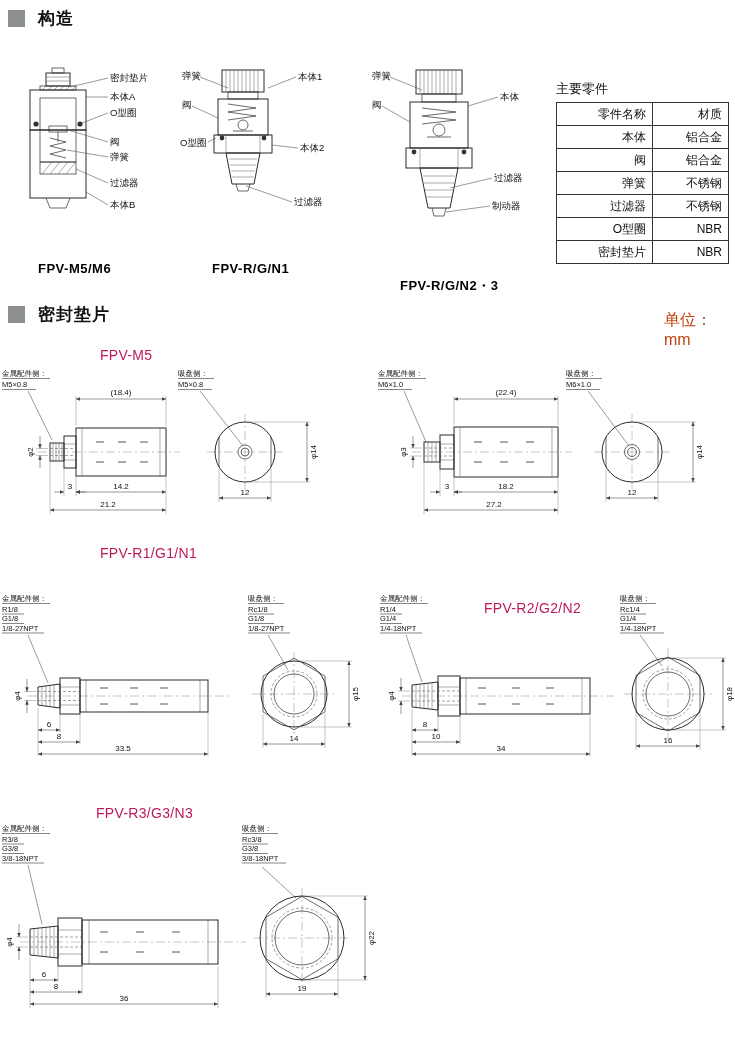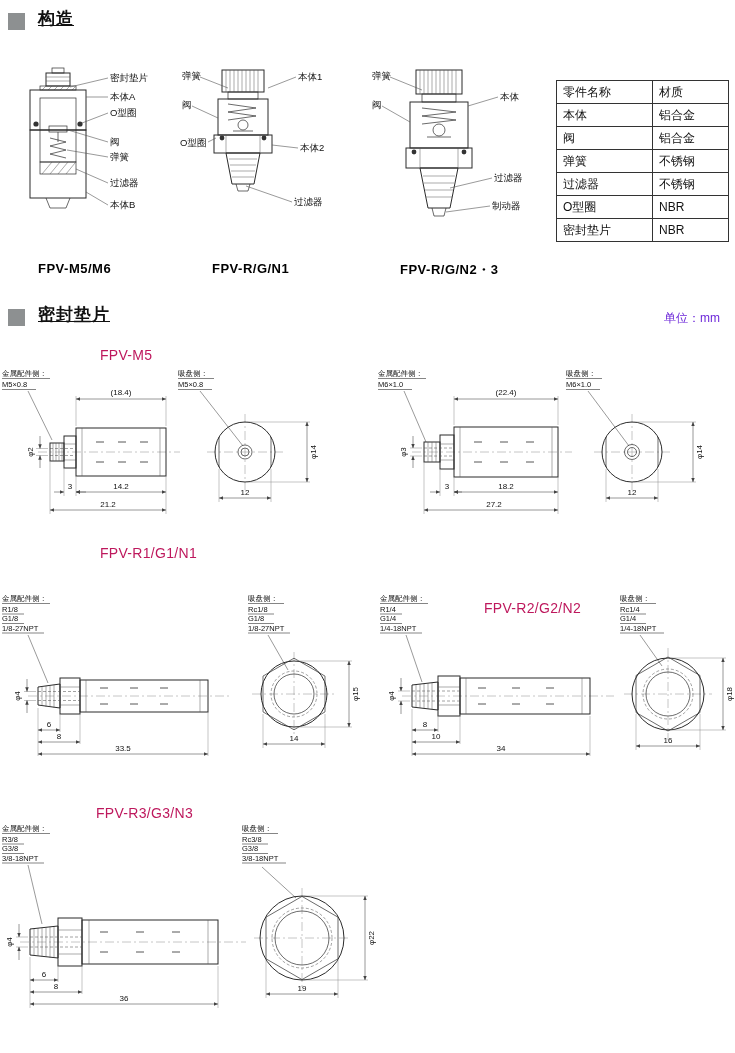--- a/index.html
+++ b/index.html
@@ -19,33 +19,33 @@
   .cl   { fill:none; stroke:#999; stroke-width:0.55; stroke-dasharray:9 3 2 3; }
   .dim  { fill:none; stroke:#444; stroke-width:0.55; }
   .ext  { fill:none; stroke:#888; stroke-width:0.5; }
   .ldr  { fill:none; stroke:#555; stroke-width:0.6; }
   .ul   { fill:none; stroke:#333; stroke-width:0.6; }
   text  { font-family:"Liberation Sans","DejaVu Sans",sans-serif; }
   .t7   { font-size:7.5px; fill:#111; }
   .t9   { font-size:9.5px; fill:#111; }
   .dimt { font-size:8px; fill:#111; text-anchor:middle; }
   
-  .section-header { position:absolute; display:flex; align-items:flex-end;text-decoration:underline; }
+  .section-header { position:absolute; display:flex; align-items:center; }
   .sq { width:17px; height:17px; background:#8d9091; display:inline-block; margin-right:13px; }
   .section-title { font-size:17px; font-weight:bold; letter-spacing:1px; }
-  .unit-note { position:absolute; font-size:12px; color:#6d28d9; }
+  .unit-note { position:absolute; font-size:16px; color:#c2410c; }
   .dwg-title { position:absolute; font-size:14px; color:#be185d; letter-spacing:0.3px; }
   .diagram-caption { position:absolute; font-size:13px; color:#000; letter-spacing:0.5px;font-weight:bold; }
   
   .parts { position:absolute; left:556px; top:80px; width:173px; }
   .parts-title { font-size:13px; margin-bottom:4px; }
   .parts table { border-collapse:collapse; width:100%; }
   .parts th, .parts td {
     border:1px solid #333; font-size:12px; font-weight:normal;
-    text-align:left; padding:2.5px 6px; white-space:nowrap;
+    text-align:right; padding:2.5px 6px; white-space:nowrap;
   }
   .parts th:first-child, .parts td:first-child { width:96px; }
 </style>
 </head>
 <body>
 
 <svg width="0" height="0" aria-hidden="true">
   <defs>
     <marker id="ar" viewBox="0 0 10 10" refX="9.5" refY="5" markerWidth="8" markerHeight="8" orient="auto-start-reverse">
       <path d="M0,1 L10,5 L0,9 z" fill="#444"></path>
@@ -154,23 +154,24 @@
     <text class="t9" x="130" y="36">本体</text>
     <path class="ldr" d="M122,114L80,124"></path>
     <text class="t9" x="124" y="117">过滤器</text>
     <path class="ldr" d="M120,142L76,148"></path>
     <text class="t9" x="122" y="145">制动器</text>
   </g>
 </svg>
 
 <div class="diagram-caption" style="left:38px;top:261px">FPV-M5/M6</div>
 <div class="diagram-caption" style="left:212px;top:261px">FPV-R/G/N1</div>
-<div class="diagram-caption" style="left:400px;top:261px">FPV-R/G/N2・3</div>
+<div class="diagram-caption" style="left:400px;top:277px">FPV-R/G/N2・3</div>
 
 <div class="parts">
+  <div class="parts-title">主要零件</div>
   <table>
     <thead>
       <tr>
         <th>零件名称</th>
         <th>材质</th>
       </tr>
     </thead>
     <tbody>
       <tr>
           <td>本体</td>

